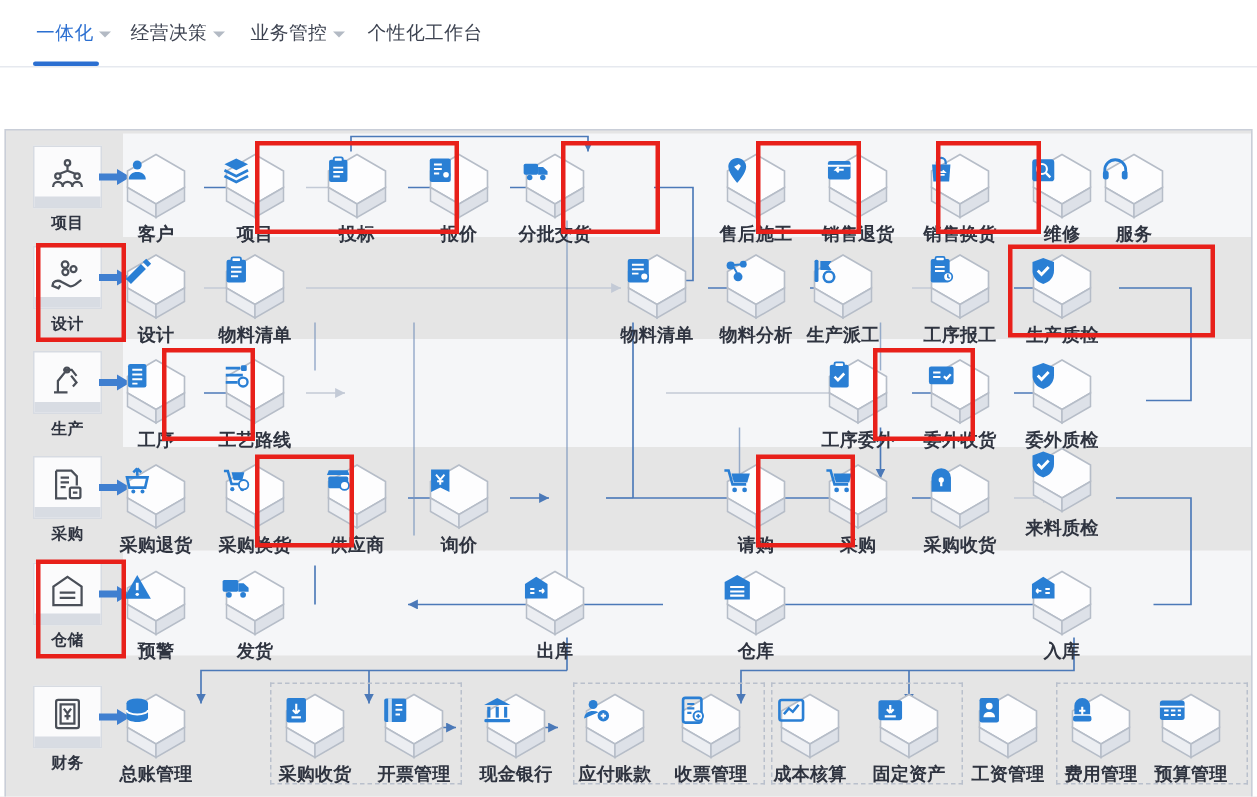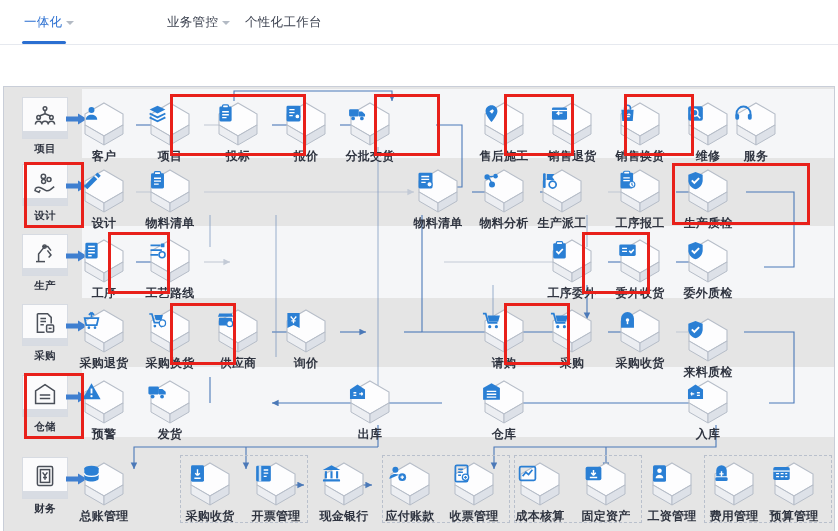--- a/index.html
+++ b/index.html
@@ -91,20 +91,24 @@
 </head>
 <body>
 
 <div class="app">
 
   <div class="topnav" id="topnav">
       <div class="navtab active" style="position: absolute; left: 22px;">
         <span class="lbl">一体化</span>
         <span class="caret"></span>
         <span class="underline"></span>
+      </div>
+      <div class="navtab" style="position: absolute; left: 85px;">
+        <span class="lbl">经营决策</span>
+        <span class="caret"></span>
       </div>
       <div class="navtab" style="position: absolute; left: 243px;">
         <span class="lbl">个性化工作台</span>
       </div>
       <div class="navtab" style="position: absolute; left: 165px;">
         <span class="lbl">业务管控</span>
         <span class="caret"></span>
       </div>
     </div>
 
@@ -788,21 +792,21 @@
             <span class="hexico">
               <svg width="21" height="21" viewBox="0 0 24 24">
                 <path d="M12 2.4a7.4 7.4 0 00-7.4 7.4v10.6h14.8V9.8A7.4 7.4 0 0012 2.4z" fill="#2a7fd4"></path>
                 <circle cx="12" cy="11.4" r="2" fill="#fff"></circle>
                 <path d="M12 12.8v3.4" stroke="#fff" stroke-width="1.7"></path>
               </svg>
             </span>
           </div>
           <div class="nodelabel">采购收货</div>
         </div>
-        <div class="node" style="left: 673px; top: 230px; text-align: center;">
+        <div class="node" style="left: 673px; top: 210px; text-align: center;">
           <div class="hex">
             <svg width="46" height="46" viewBox="0 0 46 46">
               <path d="M23 2 L42 13 L42 24 L23 35 L4 24 L4 13 Z" fill="#fdfdfe" stroke="#b6bdc8" stroke-width="1.1"></path>
               <path d="M4 24 L23 35 L23 44 L4 33 Z" fill="#eceef2" stroke="#b6bdc8" stroke-width="1"></path>
               <path d="M42 24 L23 35 L23 44 L42 33 Z" fill="#dde1e8" stroke="#b6bdc8" stroke-width="1"></path>
             </svg>
             <span class="hexico">
               <svg width="21" height="21" viewBox="0 0 24 24">
                 <path d="M12 2.2l8.2 3.2v6.4c0 5-3.4 8.9-8.2 10.2C7.2 20.7 3.8 16.8 3.8 11.8V5.4z" fill="#2a7fd4"></path>
                 <path d="M7.8 11.8l2.9 3 5.4-5.6" stroke="#fff" stroke-width="2.2" fill="none"></path>

